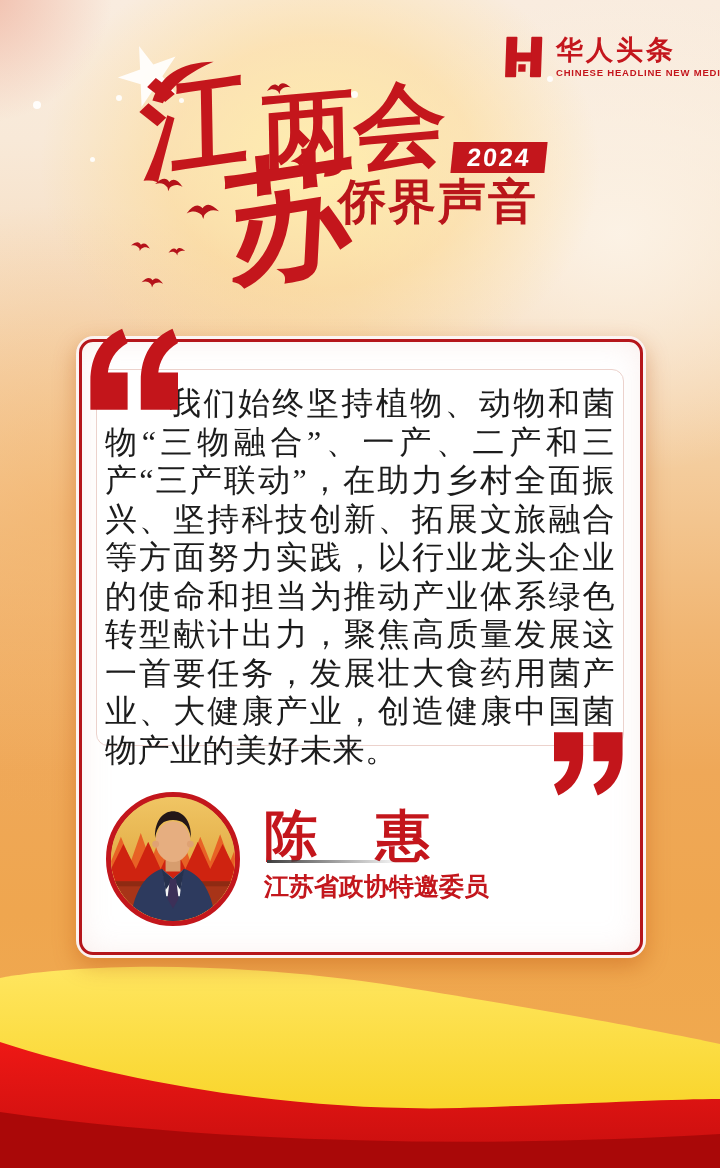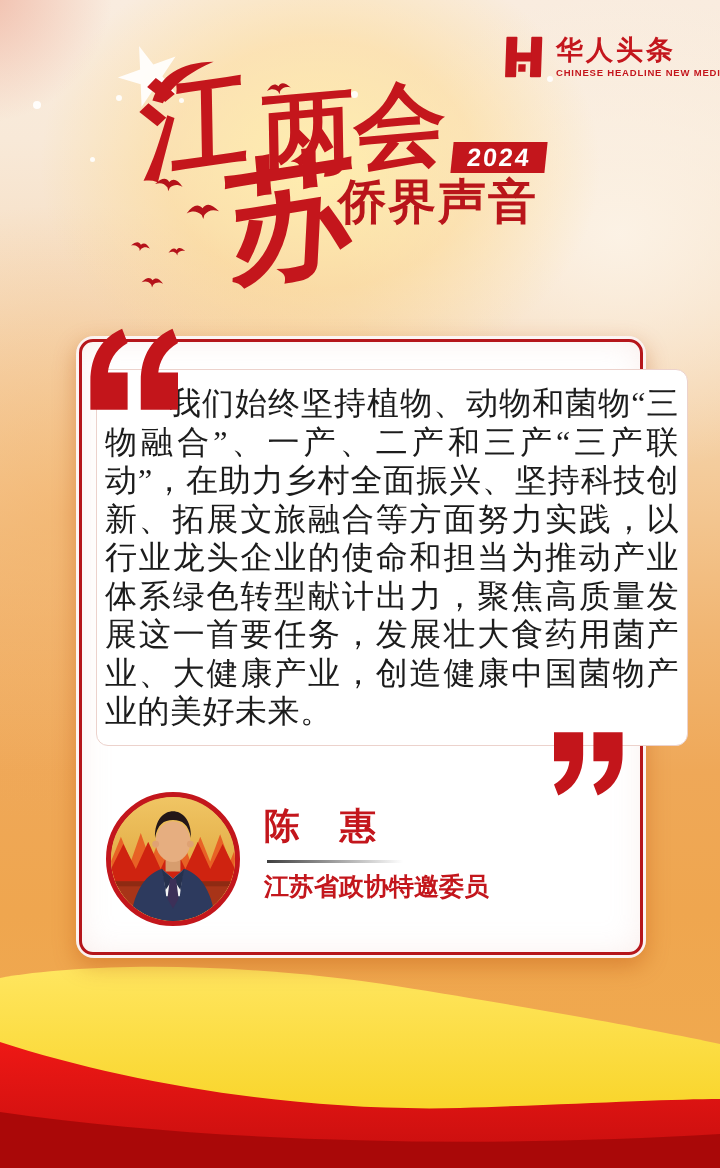--- a/index.html
+++ b/index.html
@@ -58,39 +58,39 @@
   
   .card{
     position:absolute;left:76px;top:336px;width:570px;height:622px;z-index:3;
     background:#fff;border-radius:18px;
     box-shadow:0 8px 22px rgba(185,75,10,.38), inset 0 0 34px rgba(232,185,175,.30);
   }
   .card::before{
     content:"";position:absolute;inset:3px;border:3px solid #b5161b;border-radius:14px;pointer-events:none;
   }
   .panel{
-    position:absolute;left:20px;top:33px;width:592px;height:377px;
+    position:absolute;left:20px;top:33px;width:528px;height:377px;
     border:1px solid #ecd2cc;border-radius:12px;background:#fff;
     box-sizing:border-box;padding:14px 8px 12px 8px;
   }
   .qtext{
     margin:0;font-size:32px;line-height:38.5px;color:#1c1c1c;
     font-family:"Liberation Serif","DejaVu Serif",serif;
     text-align:justify;text-indent:2em;letter-spacing:.5px;
   }
   .openq{position:absolute;left:10px;top:-36px;width:92px;height:110px;z-index:4;}
   .closeq{position:absolute;left:478px;top:396px;width:72px;height:86px;z-index:4;}
   
   .avatar{
     position:absolute;left:30px;top:456px;width:124px;height:124px;
     border:5px solid #c3161c;border-radius:50%;overflow:hidden;background:#e6b95c;
   }
   .avatar svg{display:block;width:100%;height:100%;}
   .pname{
-    position:absolute;left:188px;top:472px;font-size:36px;font-weight:bold;
+    position:absolute;left:188px;top:472px;font-size:54px;font-weight:bold;
     color:#c3161c;line-height:1;letter-spacing:2px;
   }
   .pdivider{
     position:absolute;left:191px;top:524px;width:136px;height:3px;
     background:linear-gradient(to right,#3f3f3f,rgba(63,63,63,0));
   }
   .ptitle{
     position:absolute;left:188px;font-size:25px;font-weight:bold;color:#c3161c;line-height:1;white-space:nowrap;text-align:center;
   }
   .ptitle1{top:538px;}

